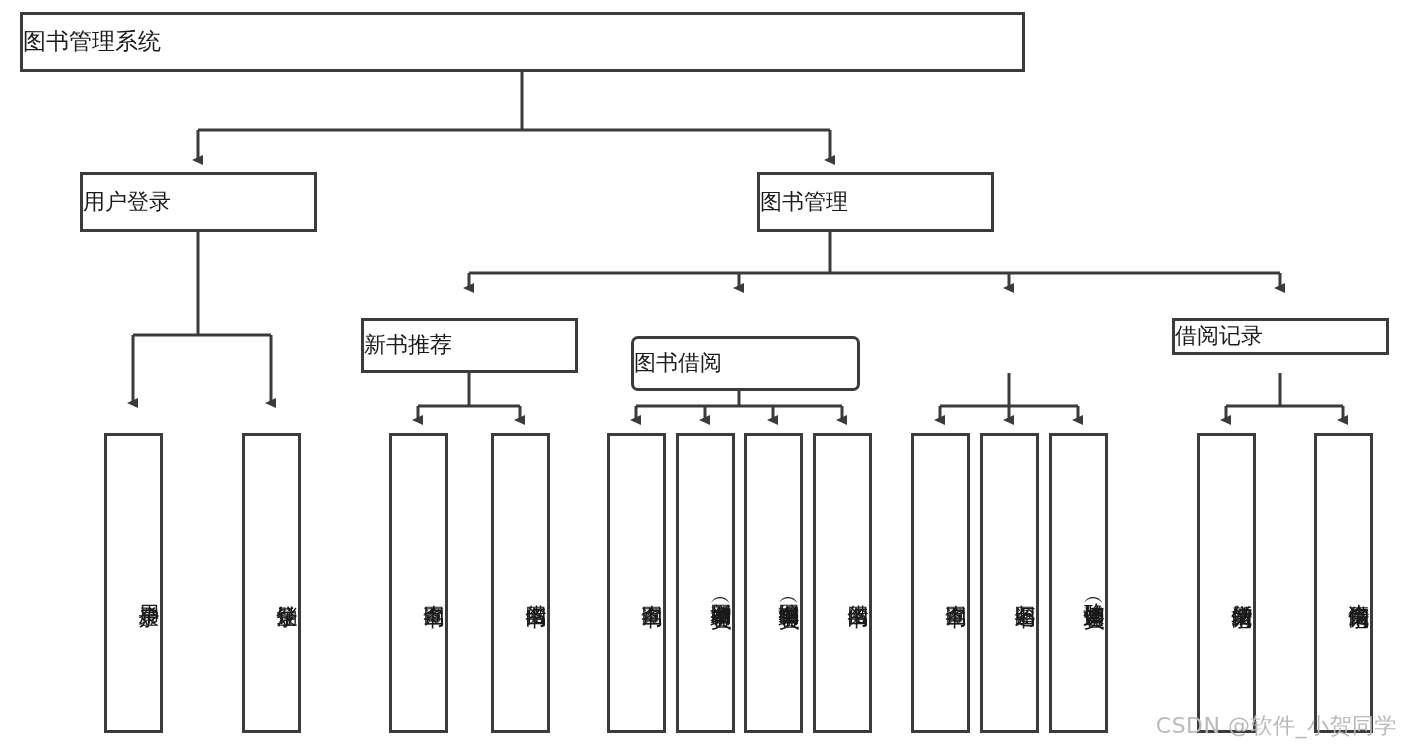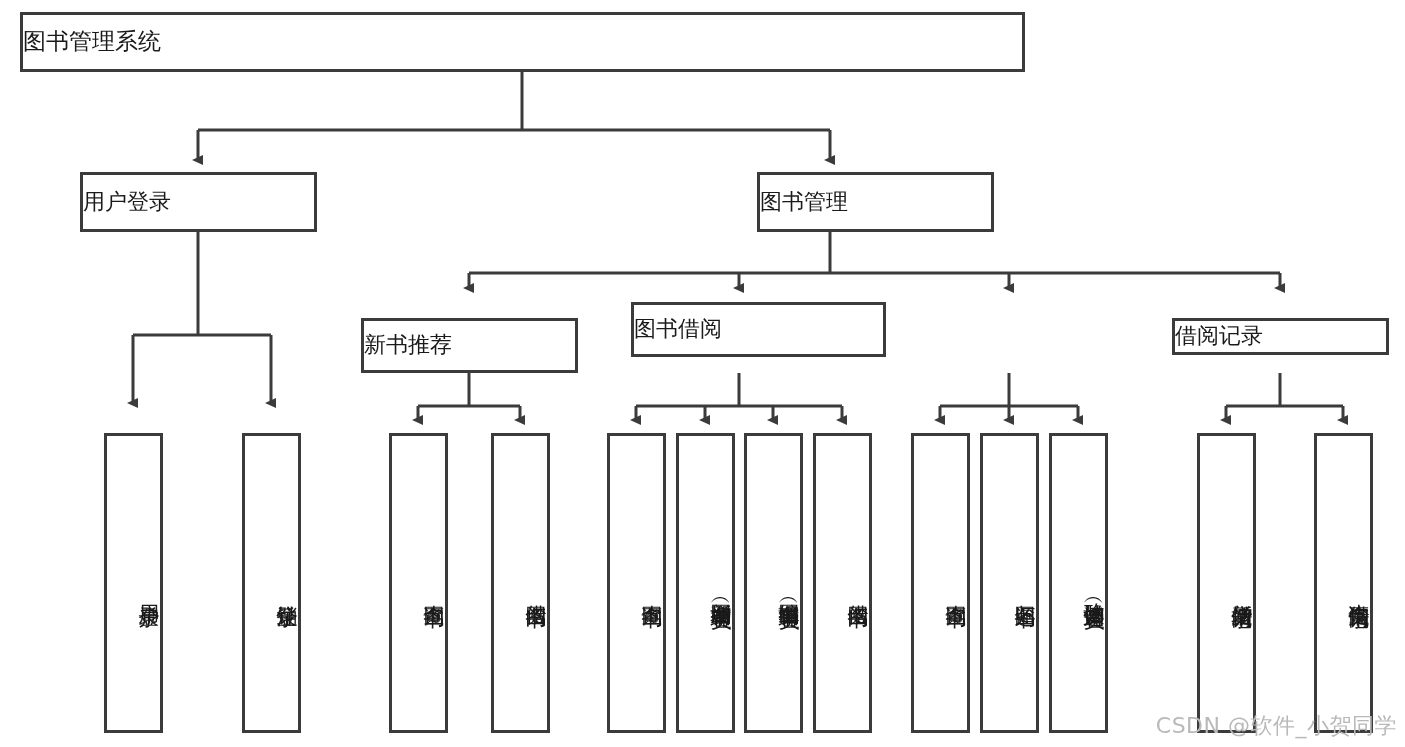--- a/index.html
+++ b/index.html
@@ -131,21 +131,21 @@
   <div class="node lvl2" style="left:80px; top:172px; width:237px; height:60px;">
     <span>用户登录</span>
   </div>
   <div class="node lvl2" style="left:711px; top:172px; width:237px; height:60px;margin-left:46px;">
     <span>图书管理</span>
   </div>
 
   <div class="node lvl3" style="left:361px; top:318px; width:217px; height:55px;">
     <span>新书推荐</span>
   </div>
-  <div class="node lvl3" style="left:631px; top:302px; width:255px; height:55px;">
+  <div class="node lvl3" style="left:631px; top:336px; width:229px; height:55px;border-radius:7px;">
     <span>图书借阅</span>
   </div>
   <div class="node lvl3" style="left:1172px; top:318px; width:217px; height:37px;">
     <span>借阅记录</span>
   </div>
 
   <div class="node leaf" style="left:104px; top:433px; width:59px; height:300px;">
     <span class="vtext">用户登录</span>
   </div>
   <div class="node leaf" style="left:242px; top:433px; width:59px; height:300px;">

